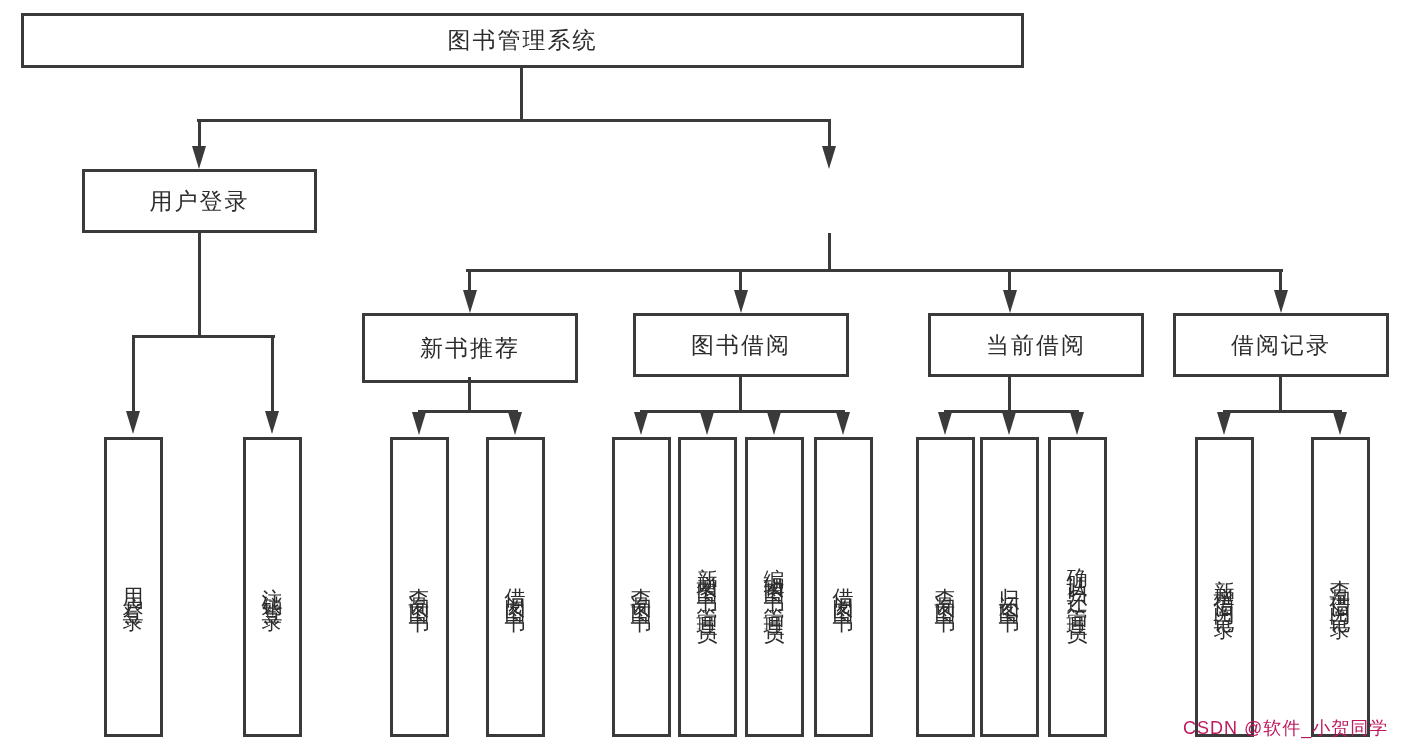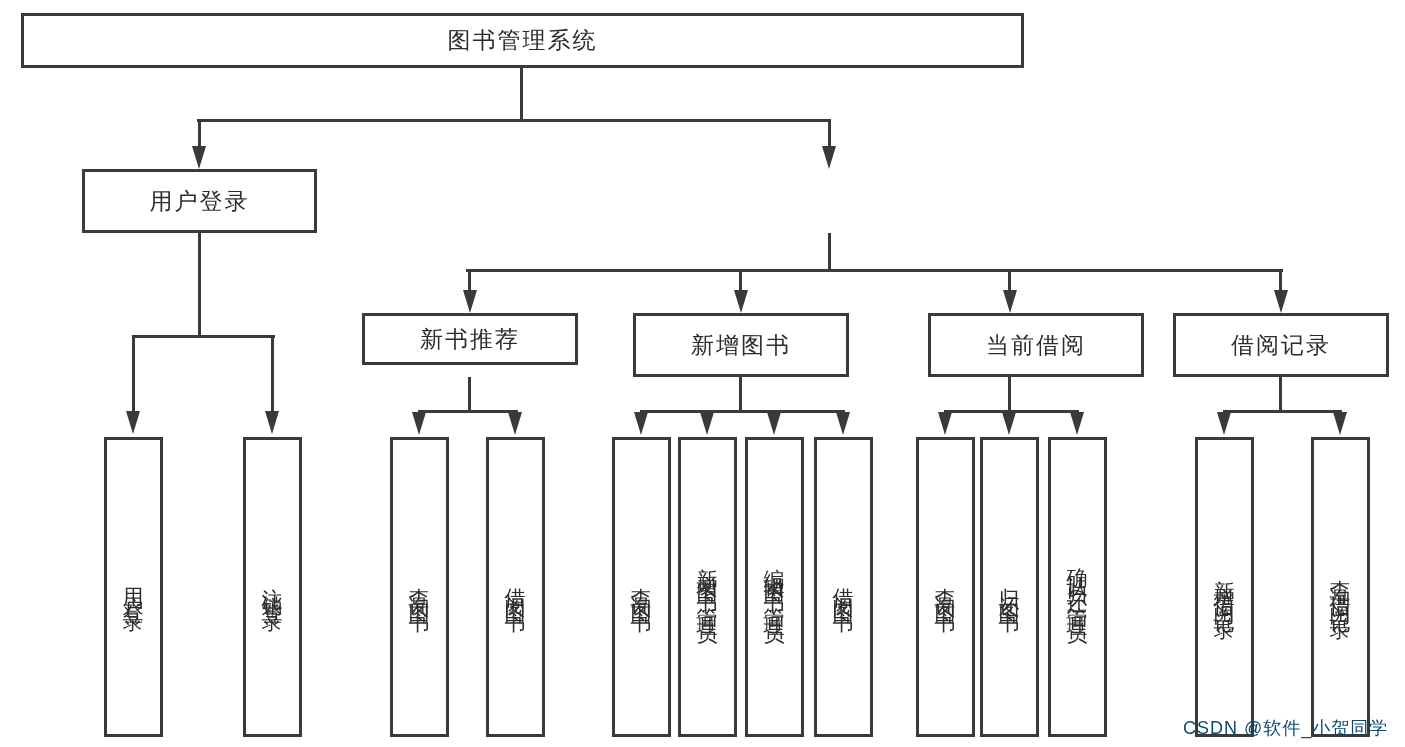--- a/index.html
+++ b/index.html
@@ -20,21 +20,21 @@
   .leafbox .vtext{
     writing-mode:vertical-rl;text-orientation:mixed;
     color:#2c2c2c;font-size:21px;letter-spacing:8px;line-height:1;
   }
   .hl{position:absolute;height:3px;background:#3a3a3a;}
   .vl{position:absolute;width:3px;background:#3a3a3a;}
   .ah{position:absolute;width:0;height:0;
       border-left:7px solid transparent;border-right:7px solid transparent;
       border-top:23px solid #3a3a3a;}
   #watermark{
-    position:absolute;left:1183px;top:716px;color:#0c4a6e;
+    position:absolute;left:1183px;top:716px;color:#be185d;
     font-size:18px;letter-spacing:1px;white-space:nowrap;
   }
 </style>
 </head>
 <body>
 
 <div id="canvas">
 
   <div class="box" style="left:21px;top:13px;width:1003px;height:55px;">图书管理系统</div>
 
@@ -58,22 +58,22 @@
   <div class="hl" style="left:466px;top:269px;width:817px;"></div>
   <div class="vl" style="left:468px;top:269px;height:21px;"></div>
   <div class="ah" style="left:463px;top:290px;"></div>
   <div class="vl" style="left:739px;top:269px;height:21px;"></div>
   <div class="ah" style="left:734px;top:290px;"></div>
   <div class="vl" style="left:1008px;top:269px;height:21px;"></div>
   <div class="ah" style="left:1003px;top:290px;"></div>
   <div class="vl" style="left:1279px;top:269px;height:21px;"></div>
   <div class="ah" style="left:1274px;top:290px;"></div>
 
-  <div class="box" style="left:362px;top:313px;width:216px;height:52px;">新书推荐</div>
-  <div class="box" style="left:633px;top:313px;width:216px;height:64px;">新增图书</div>
+  <div class="box" style="left:362px;top:313px;width:216px;height:70px;">新书推荐</div>
+  <div class="box" style="left:633px;top:313px;width:216px;height:64px;">图书借阅</div>
   <div class="box" style="left:902px;top:313px;width:216px;height:64px;margin-left:26px;">当前借阅</div>
   <div class="box" style="left:1173px;top:313px;width:216px;height:64px;">借阅记录</div>
 
   <div class="vl" style="left:468px;top:377px;height:33px;"></div>
   <div class="hl" style="left:418px;top:410px;width:100px;"></div>
   <div class="ah" style="left:412px;top:412px;"></div>
   <div class="ah" style="left:508px;top:412px;"></div>
 
   <div class="vl" style="left:739px;top:377px;height:33px;"></div>
   <div class="hl" style="left:640px;top:410px;width:205px;"></div>

